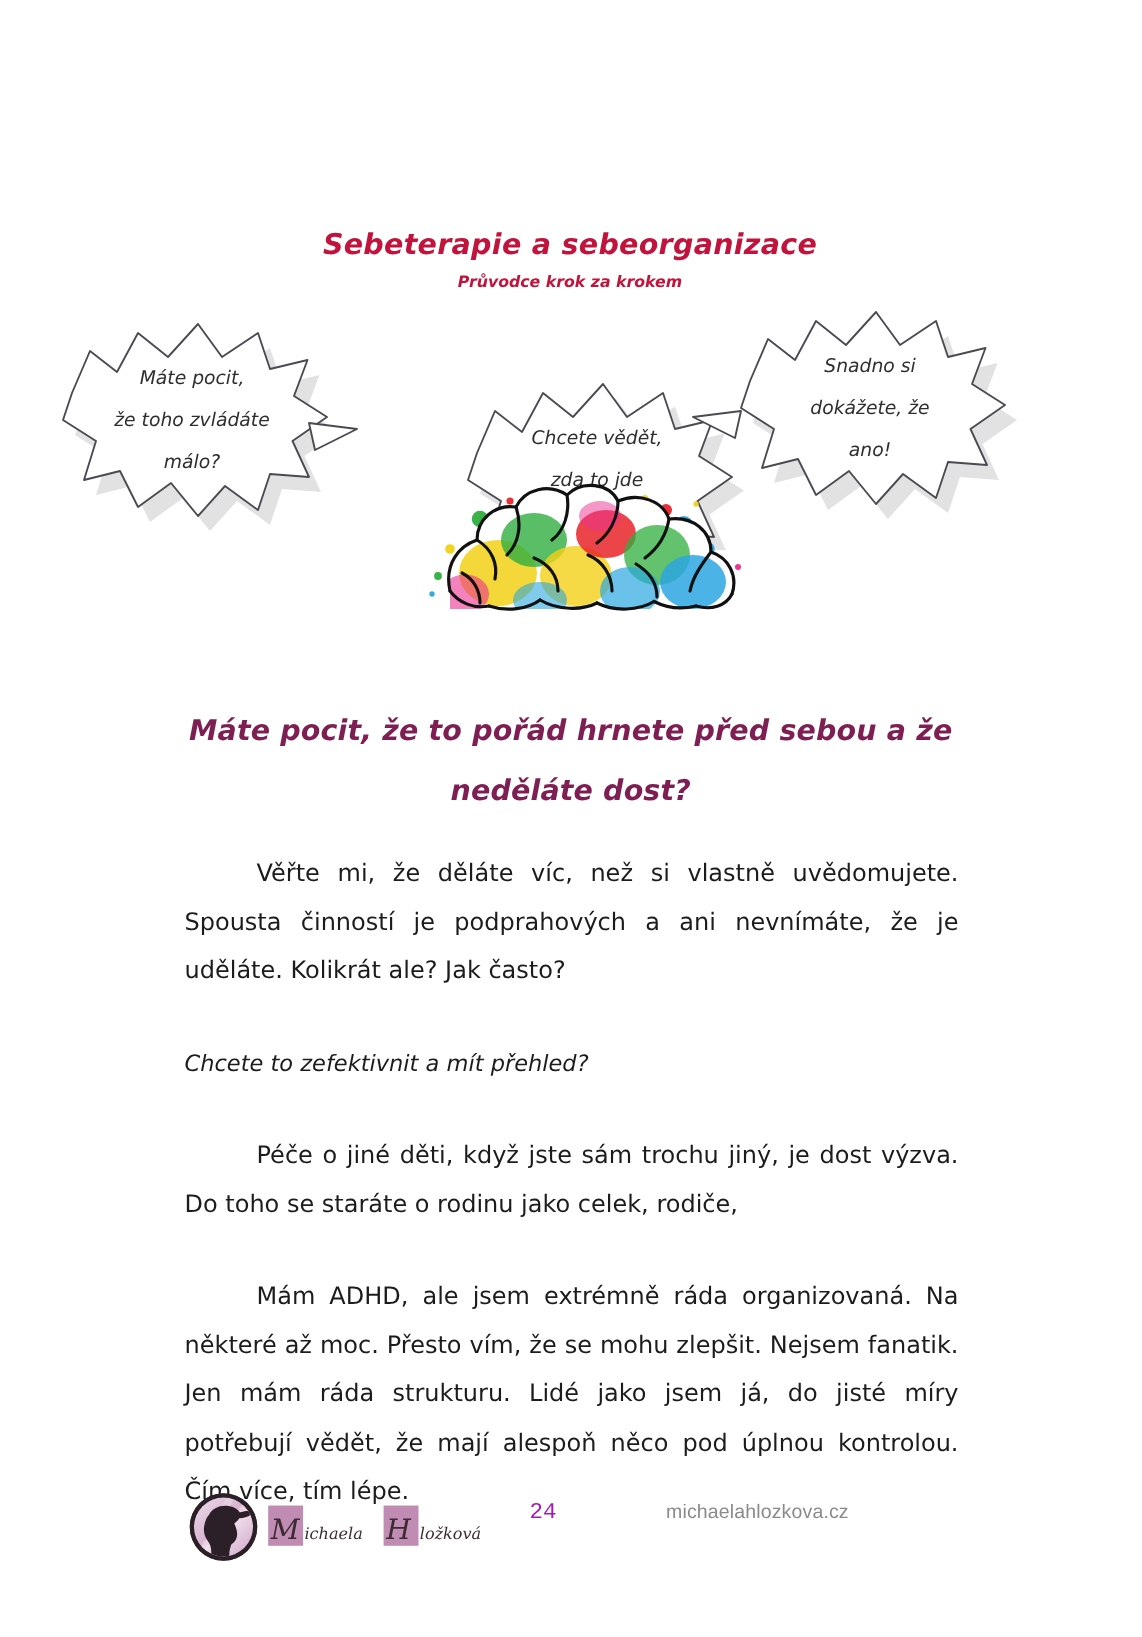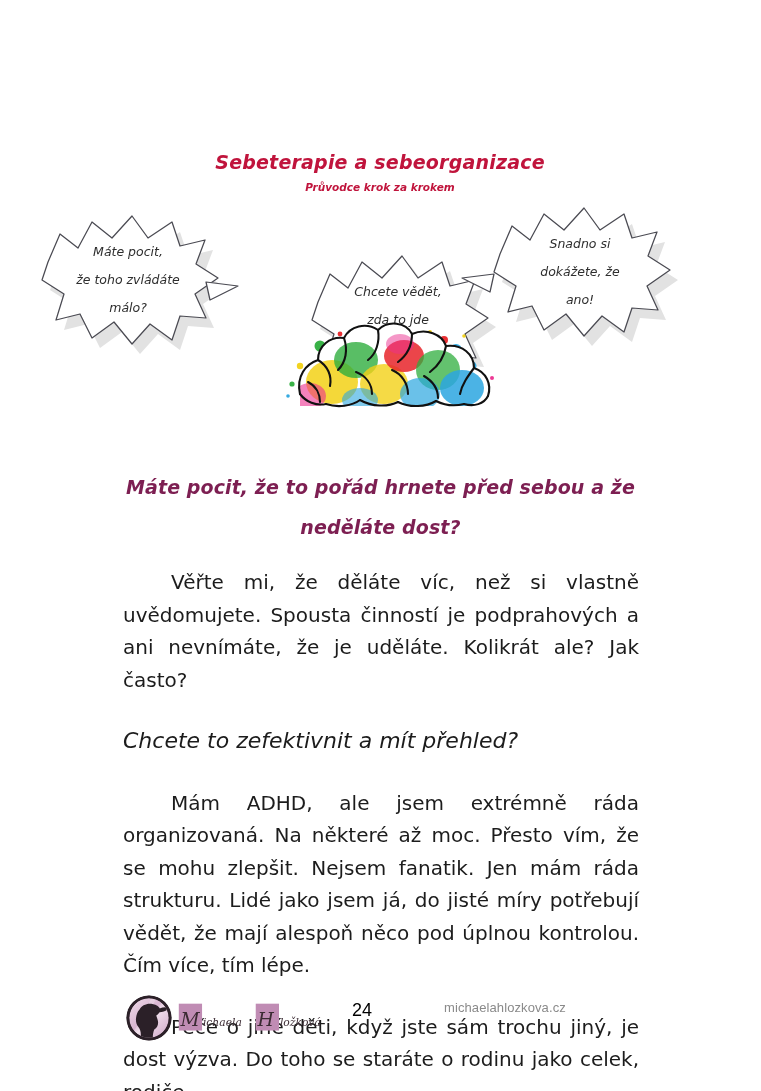--- a/index.html
+++ b/index.html
@@ -97,35 +97,35 @@
   
   #body-copy {
     position: absolute;
     left: 123px;
     top: 550px;
     width: 516px;
   }
   .para {
     margin: 0;
     font-family: "DejaVu Sans", sans-serif;
-    font-size: 20px;
+    font-size: 16px;
     line-height: 32.5px;
     color: #1c1c1c;
     text-align: justify;
     text-indent: 48px;
     hyphens: none;
   }
   .para.spaced {
     margin-top: 29px;
   }
   .para-italic {
     margin: 29px 0 0 0;
     font-family: "DejaVu Sans", sans-serif;
     font-style: italic;
-    font-size: 22px;
+    font-size: 15px;
     line-height: 32.5px;
     color: #1c1c1c;
     text-align: left;
     text-indent: 0;
   }
 
   
   #page-footer {
     position: absolute;
     left: 0;
@@ -164,23 +164,23 @@
   }
   .wm-box {
     fill: #c08cb4;
   }
   #page-number {
     position: absolute;
     left: 340px;
     top: 16px;
     width: 44px;
     text-align: center;
-    font-family: Liberation Sans, sans-serif;
-    font-size: 18px;
-    color: #000000;
+    font-family: Liberation Mono, monospace;
+    font-size: 15px;
+    color: #a21caf;
   }
   #site-url {
     position: absolute;
     left: 444px;
     top: 16px;
     font-family: "Liberation Sans", sans-serif;
     font-size: 13px;
     color: #8a8a8a;
     letter-spacing: 0.1px;
   }
@@ -291,22 +291,22 @@
         <path class="brain-outline" d="M 308,238 C 316,242 320,250 320,258"></path>
       </g>
     </svg>
   </div>
 
   <h1 id="page-heading">Máte pocit, že to pořád hrnete před sebou a že neděláte dost?</h1>
 
   <div id="body-copy">
     <p class="para">Věřte mi, že děláte víc, než si vlastně uvědomujete. Spousta činností je podprahových a ani nevnímáte, že je uděláte. Kolikrát ale? Jak často?</p>
     <p class="para-italic">Chcete to zefektivnit a mít přehled?</p>
+    <p class="para spaced">Péče o jiné děti, když jste sám trochu jiný, je dost výzva. Do toho se staráte o rodinu jako celek, rodiče,</p>
     <p class="para spaced">Mám ADHD, ale jsem extrémně ráda organizovaná. Na některé až moc. Přesto vím, že se mohu zlepšit. Nejsem fanatik. Jen mám ráda strukturu. Lidé jako jsem já, do jisté míry potřebují vědět, že mají alespoň něco pod úplnou kontrolou. Čím více, tím lépe.</p>
-    <p class="para spaced">Péče o jiné děti, když jste sám trochu jiný, je dost výzva. Do toho se staráte o rodinu jako celek, rodiče,</p>
   </div>
 
   <div id="page-footer">
 
     <div id="footer-logo-group">
       <svg id="logo-mark" viewBox="0 0 100 100">
         <defs>
           <linearGradient id="logoGrad" x1="0" y1="0" x2="1" y2="1">
             <stop offset="0%" stop-color="#efdcea"></stop>
             <stop offset="45%" stop-color="#d8b4d0"></stop>

